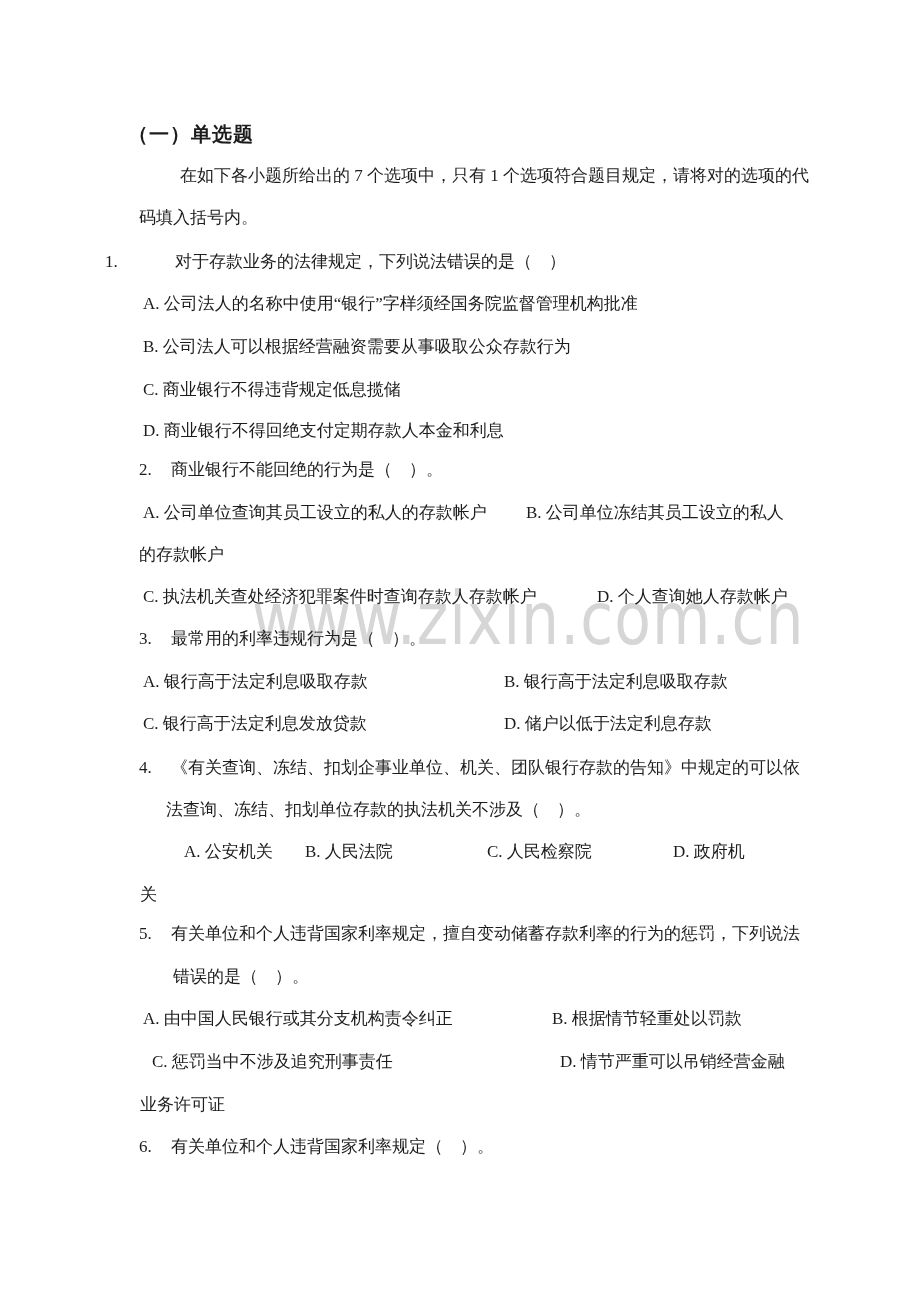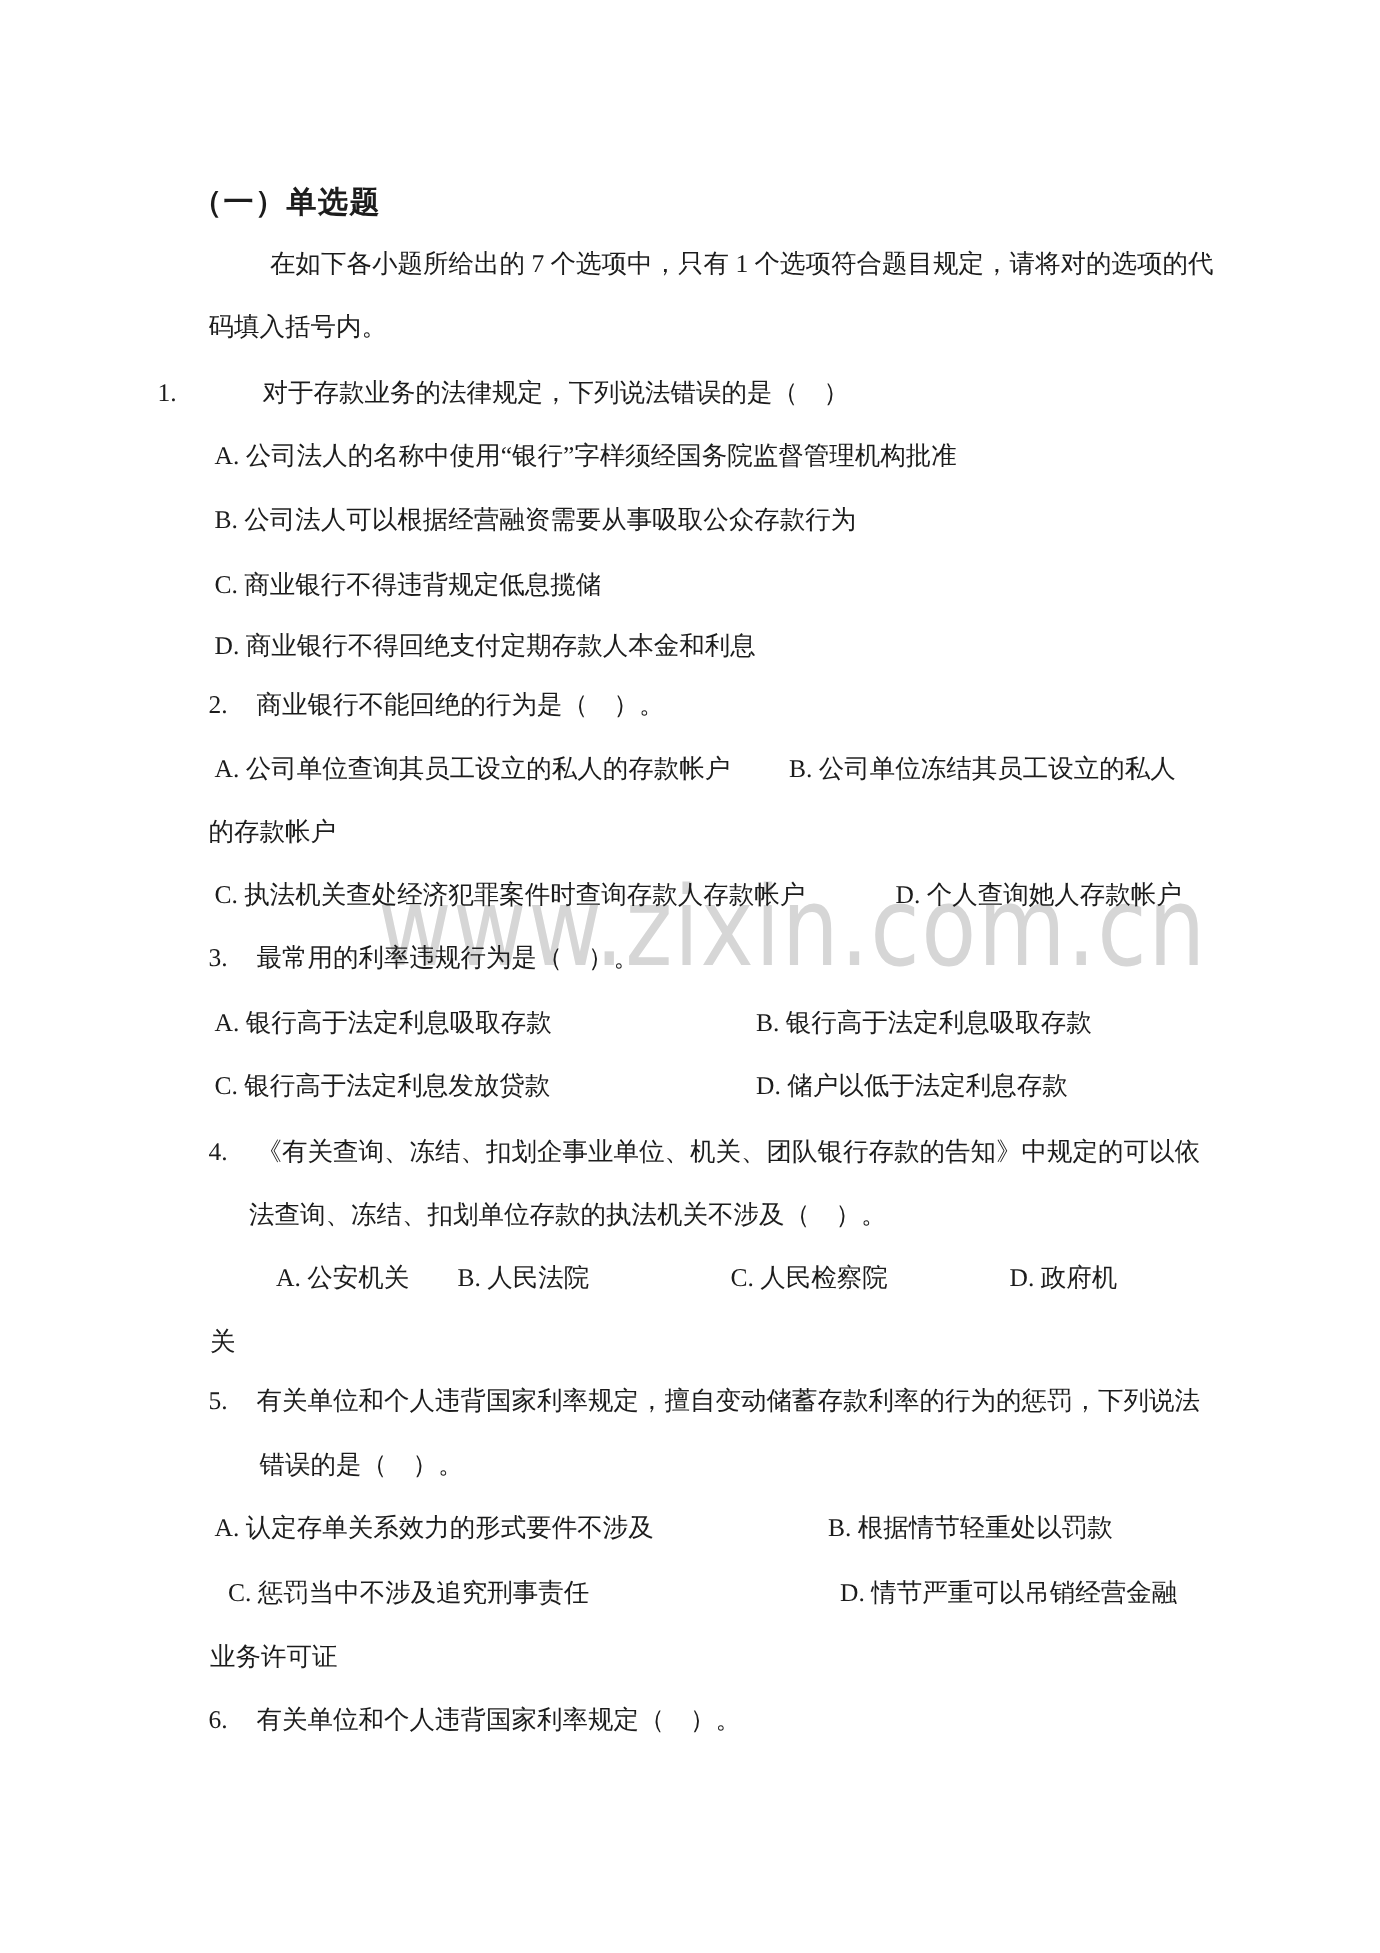--- a/index.html
+++ b/index.html
@@ -84,21 +84,21 @@
   <div class="seg" style="left:166px; top:799px;">法查询、冻结、扣划单位存款的执法机关不涉及（　）。</div>
   <div class="seg" style="left:145px; top:841px;margin-left:39px;">A. 公安机关</div>
   <div class="seg" style="left:305px; top:841px;">B. 人民法院</div>
   <div class="seg" style="left:487px; top:841px;">C. 人民检察院</div>
   <div class="seg" style="left:673px; top:841px;">D. 政府机</div>
   <div class="seg" style="left:140px; top:884px;">关</div>
 
   <div class="seg" style="left:139px; top:923px;">5.</div>
   <div class="seg" style="left:171px; top:923px;">有关单位和个人违背国家利率规定，擅自变动储蓄存款利率的行为的惩罚，下列说法</div>
   <div class="seg" style="left:173px; top:966px;">错误的是（　）。</div>
-  <div class="seg" style="left:143px; top:1008px;">A. 认定存单关系效力的形式要件不涉及</div>
+  <div class="seg" style="left:143px; top:1008px;">A. 由中国人民银行或其分支机构责令纠正</div>
   <div class="seg" style="left:552px; top:1008px;">B. 根据情节轻重处以罚款</div>
   <div class="seg" style="left:152px; top:1051px;">C. 惩罚当中不涉及追究刑事责任</div>
   <div class="seg" style="left:560px; top:1051px;">D. 情节严重可以吊销经营金融</div>
   <div class="seg" style="left:140px; top:1094px;">业务许可证</div>
 
   <div class="seg" style="left:139px; top:1136px;">6.</div>
   <div class="seg" style="left:171px; top:1136px;">有关单位和个人违背国家利率规定（　）。</div>
 
 </div>
 

